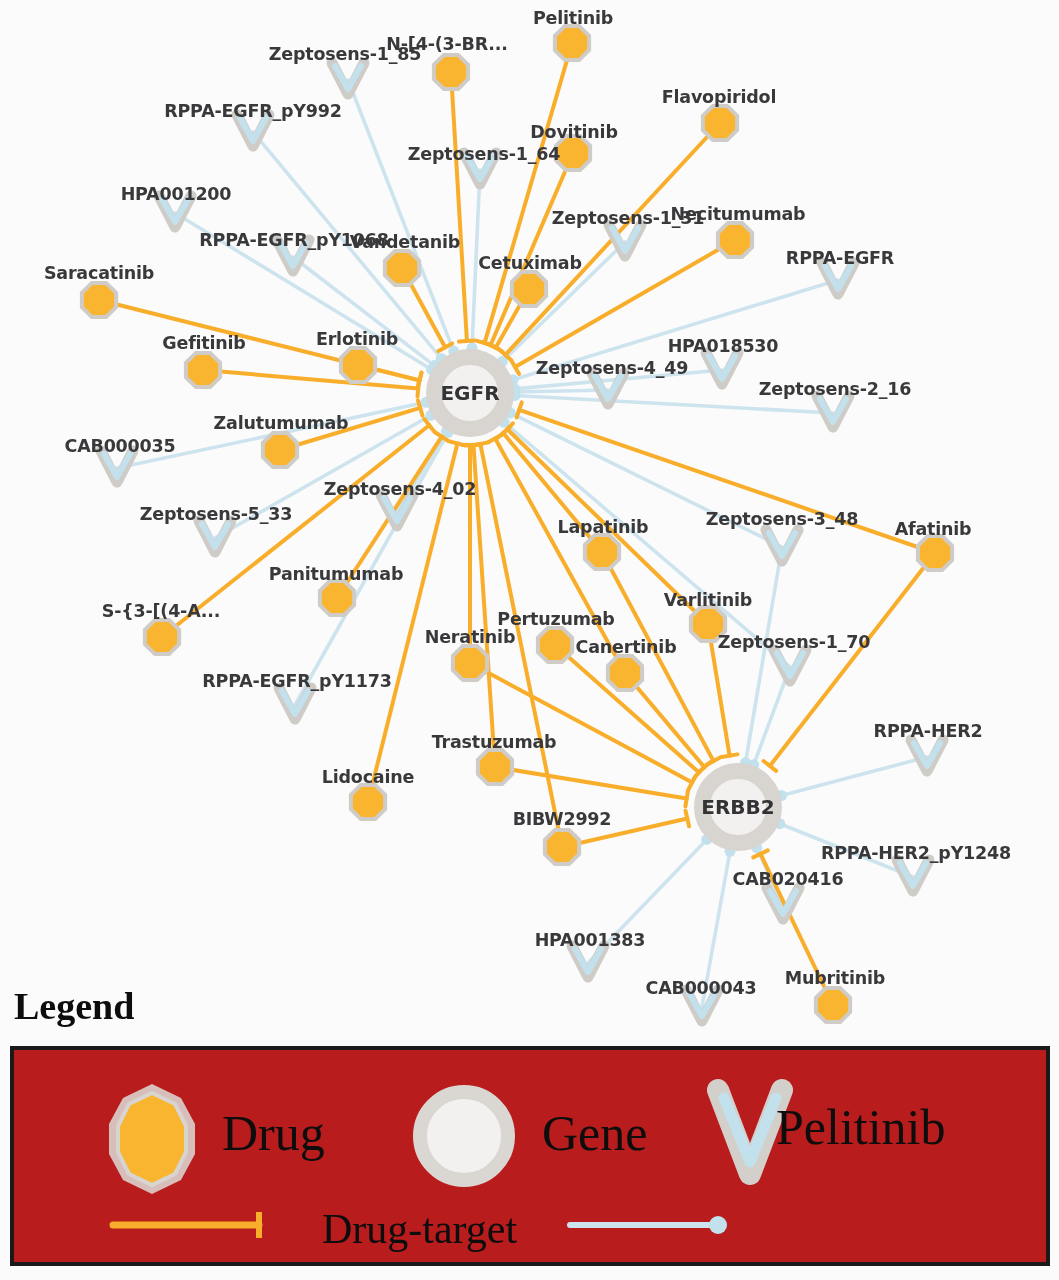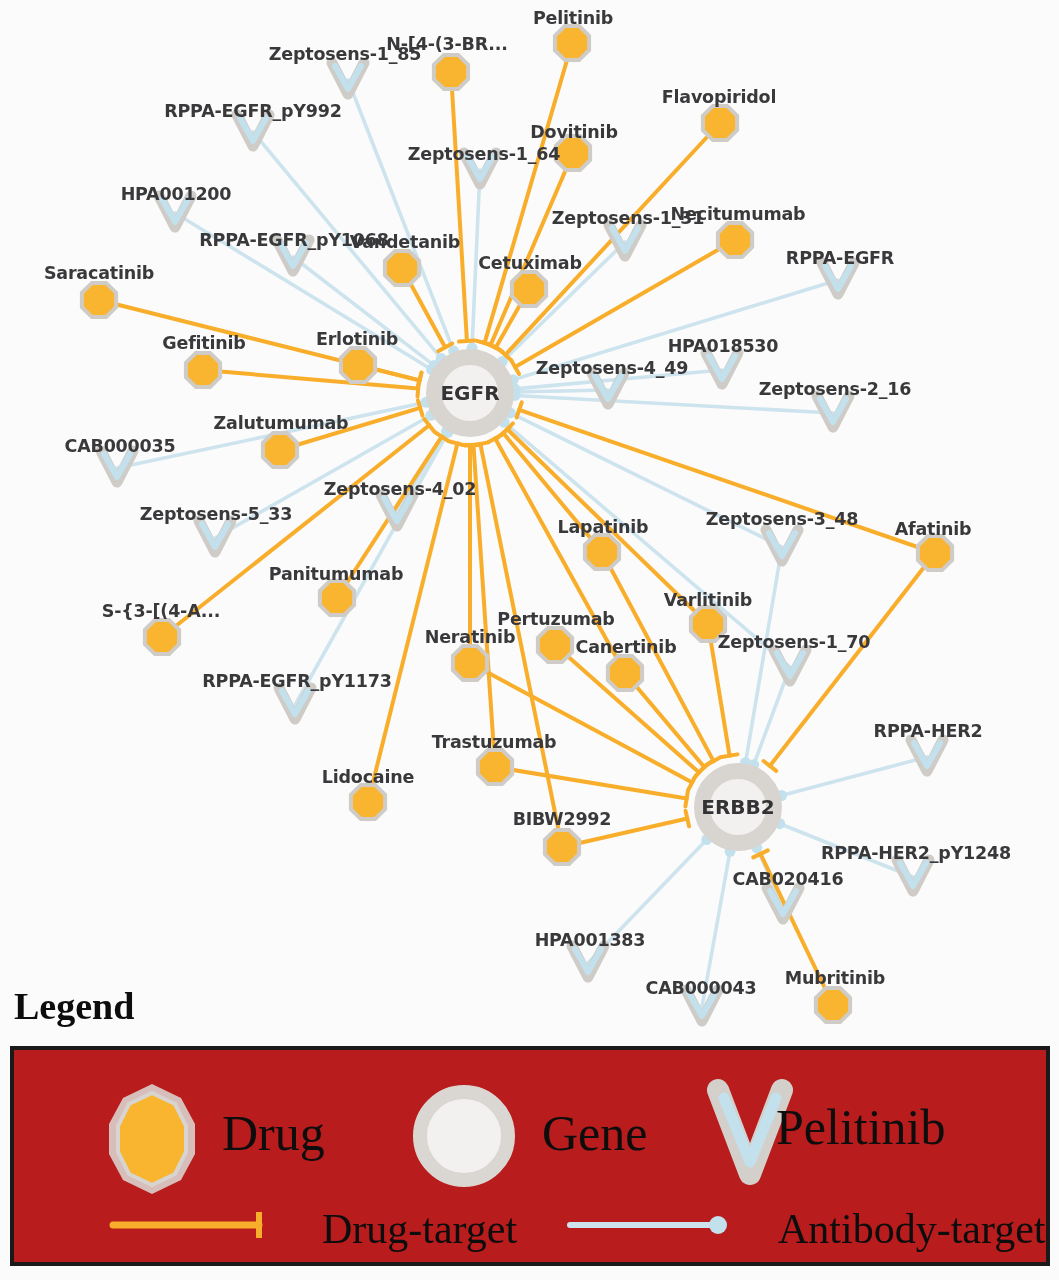--- a/index.html
+++ b/index.html
@@ -378,16 +378,15 @@
     <svg class="legend-icon" style="left:95px;top:162px" width="170" height="26" viewBox="0 0 170 26">
       <line x1="4" y1="13" x2="150" y2="13" stroke="#F9AE2B" stroke-width="7" stroke-linecap="round"></line>
       <line x1="150" y1="1" x2="150" y2="25" stroke="#F9AE2B" stroke-width="6" stroke-linecap="round"></line>
     </svg>
     <div class="legend-edge-label" style="left:272px;top:158px">Drug-target</div>
 
     <svg class="legend-icon" style="left:552px;top:162px" width="170" height="26" viewBox="0 0 170 26">
       <line x1="4" y1="13" x2="148" y2="13" stroke="#CDE4EE" stroke-width="6" stroke-linecap="round"></line>
       <circle cx="152" cy="13" r="9" fill="#C3E0ED"></circle>
     </svg>
-    <div class="legend-edge-label" style="left:728px;top:158px">Antibody-target</div>
   </div>
 
 </div>
 
 </body></html>

